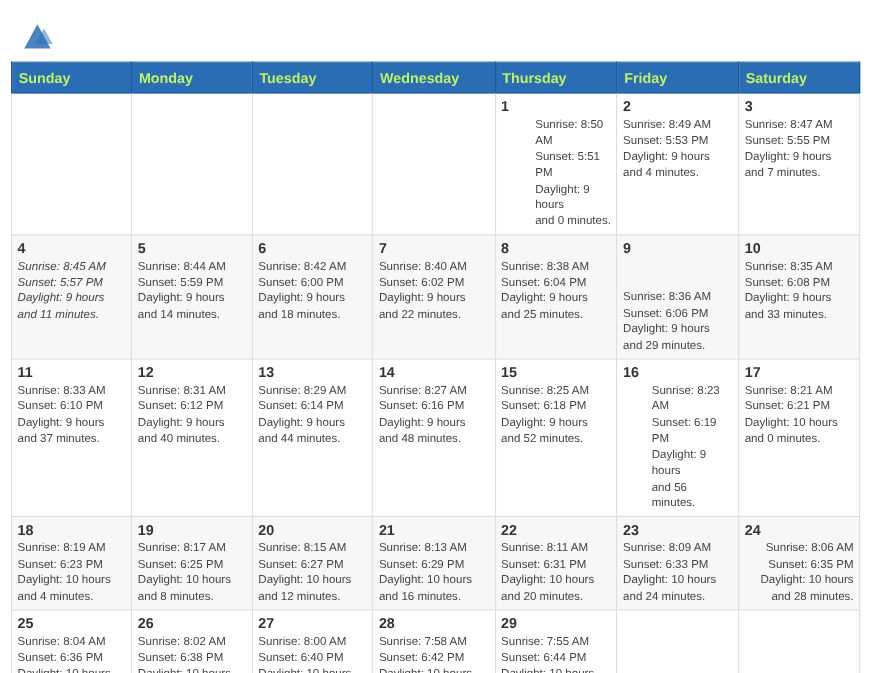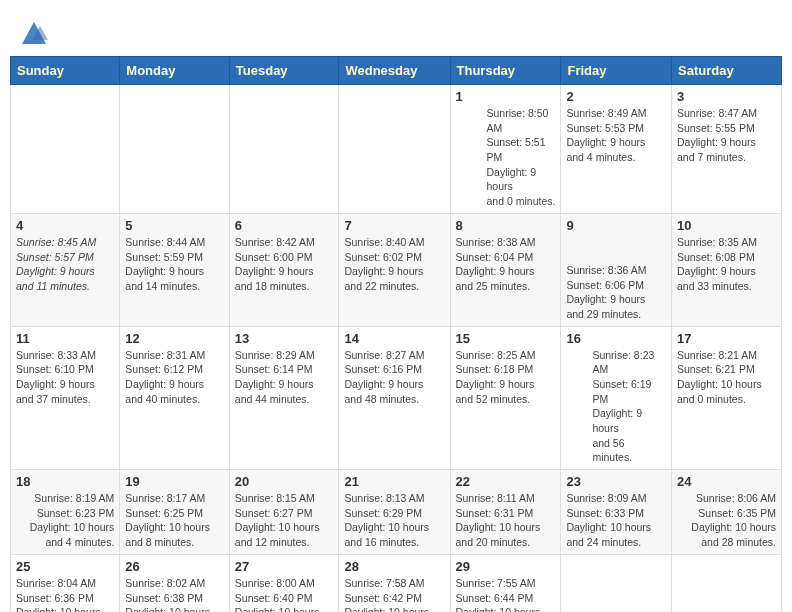--- a/index.html
+++ b/index.html
@@ -44,21 +44,21 @@
       font-size: 16px;
       color: #333;
     }
     .calendar {
       width: 100%;
       border-collapse: collapse;
       border: 1px solid #ccc;
     }
     .calendar th {
       background: #2a6db5;
-      color: #fef9c3;
+      color: #bef264;
       text-align: left;
       padding: 6px 6px;
       font-size: 13px;
       font-weight: bold;
       border: 1px solid #1e5a9a;
     }
     .calendar td {
       vertical-align: top;
       width: 113px;
       min-height: 90px;
@@ -247,21 +247,21 @@
           <span class="day-number">17</span>
           <div class="day-info" style="white-space: pre-line;">Sunrise: 8:21 AM
 Sunset: 6:21 PM
 Daylight: 10 hours
 and 0 minutes.</div>
         </td>
       </tr>
       <tr>
         <td>
           <span class="day-number">18</span>
-          <div class="day-info" style="white-space: pre-line; text-align: right;">Sunrise: 8:19 AM
+          <div class="day-info" style="white-space: pre-line;">Sunrise: 8:19 AM
 Sunset: 6:23 PM
 Daylight: 10 hours
 and 4 minutes.</div>
         </td>
         <td>
           <span class="day-number">19</span>
           <div class="day-info" style="white-space: pre-line;">Sunrise: 8:17 AM
 Sunset: 6:25 PM
 Daylight: 10 hours
 and 8 minutes.</div>

